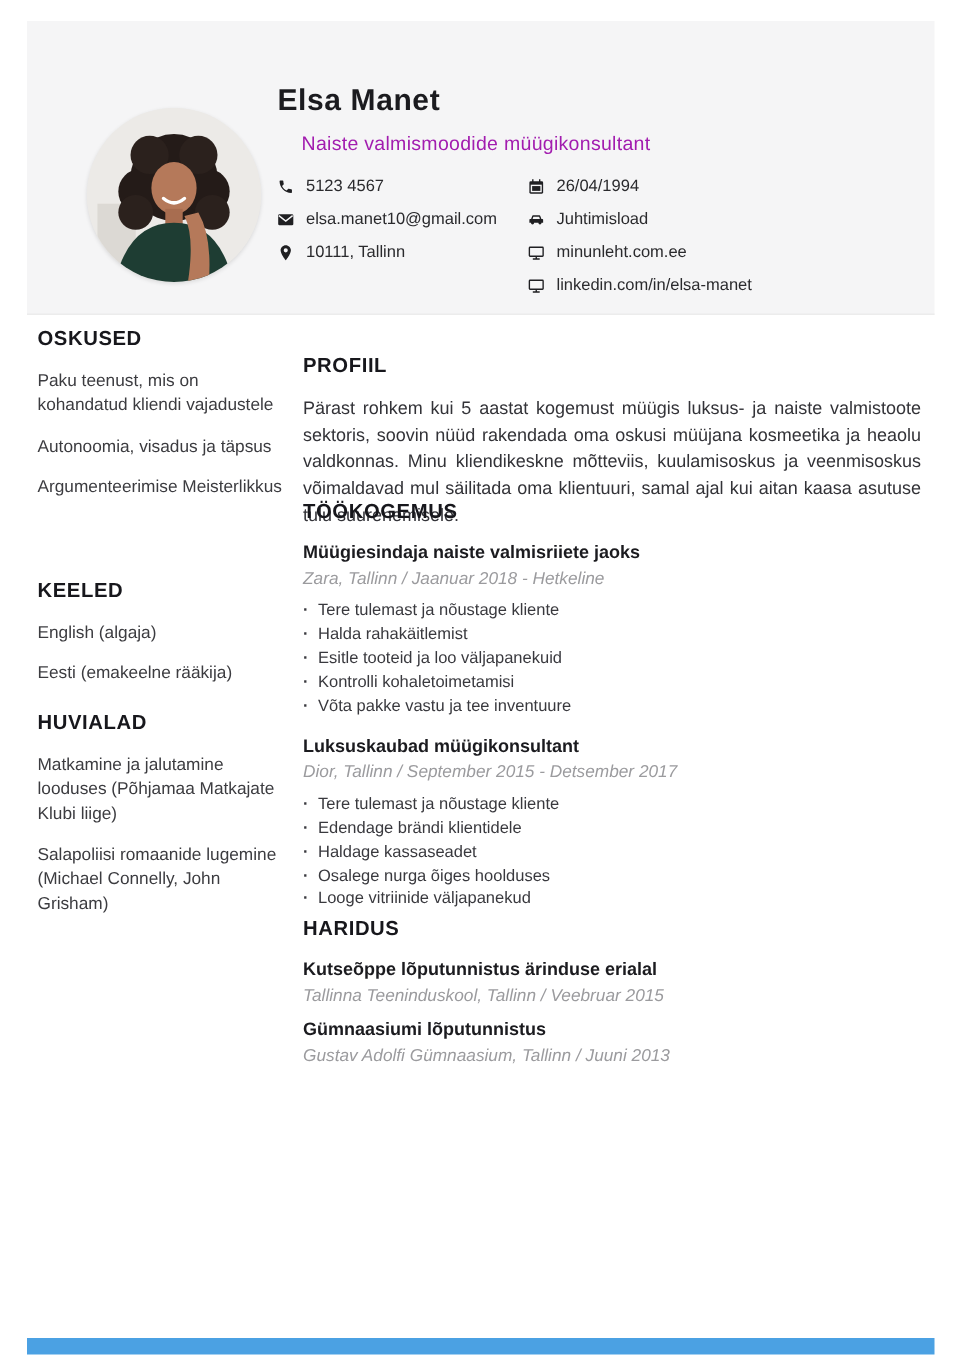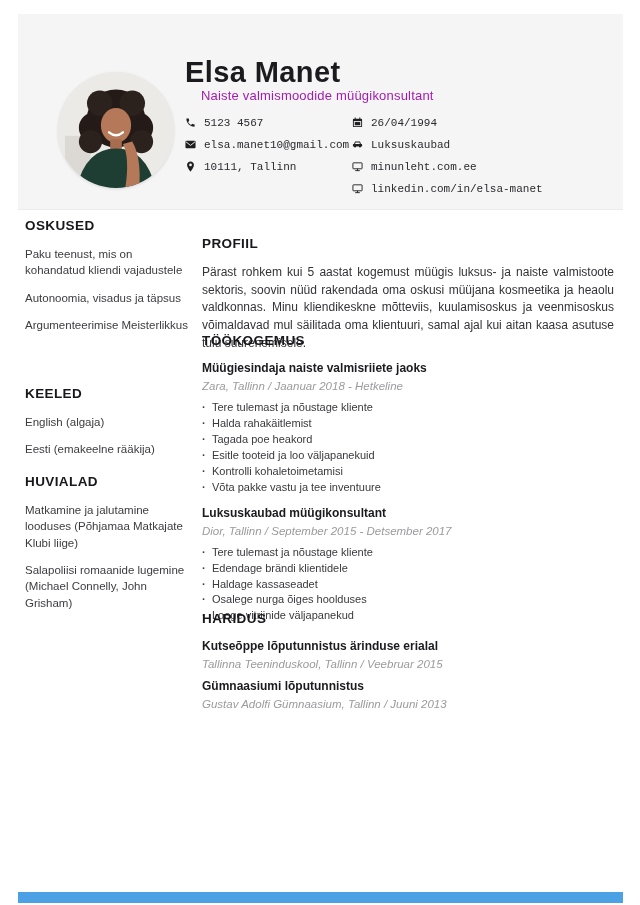--- a/index.html
+++ b/index.html
@@ -13,30 +13,30 @@
     background:#f5f5f6; border-bottom:1px solid #ececec;
   }
   .avatar {
     position:absolute; left:40px; top:58px; width:116px; height:116px;
     border-radius:50%; overflow:hidden; background:#eceae7;
     box-shadow:0 1px 3px rgba(0,0,0,.12);
   }
   .avatar svg { display:block; width:100%; height:100%; }
   .name {
     position:absolute; left:167px; top:42px;
-    font-size:29px; font-weight:800; letter-spacing:.4px; color:#1b1b1f;
+    font-size:20px; font-weight:800; letter-spacing:.4px; color:#1b1b1f;
   }
   .title {
     position:absolute; left:167px; top:74px;
     font-size:13px; color:#a21caf; letter-spacing:.2px;margin-left:16px;
   }
   .contact-col { position:absolute; top:103px; }
   .contact-col.c1 { left:167px; width:165px; }
   .contact-col.c2 { left:334px; width:180px; }
-  .contact-row { display:flex; height:14px; margin-bottom:8px;font-family:Liberation Mono, monospace; }
+  .contact-row { display:flex; align-items:center; height:14px; margin-bottom:8px; }
   .contact-row .ic { width:11px; height:11px; margin-right:8px; flex:0 0 auto; color:#1f1f22; }
   .contact-row .ic svg { display:block; width:11px; height:11px; }
   .contact-row .tx { font-size:11px; color:#2a2a2d; white-space:nowrap; }
 
   
   .section-h {
     font-size:13.5px; font-weight:800; letter-spacing:.4px; color:#17171c;
     margin-bottom:13px;
   }
   .sidebar-block { position:absolute; left:25px; width:166px; }
@@ -131,21 +131,21 @@
             </svg>
         </span>
         <span class="tx">26/04/1994</span>
       </div>
       <div class="contact-row">
         <span class="ic">
           <svg viewBox="0 0 24 24" fill="currentColor">
               <path d="M4.5 11l1.6-4.6c.2-.5.7-.9 1.3-.9h9.2c.6 0 1.1.4 1.3.9L19.5 11h1.5c.6 0 1 .4 1 1v4.5h-2.3a2.3 2.3 0 0 1-4.6 0H8.9a2.3 2.3 0 0 1-4.6 0H2V12c0-.6.4-1 1-1h1.5zm2.2 0h10.6l-1.1-3.5H7.8L6.7 11z"></path>
             </svg>
         </span>
-        <span class="tx">Luksuskaubad</span>
+        <span class="tx">Juhtimisload</span>
       </div>
       <div class="contact-row">
         <span class="ic">
           <svg viewBox="0 0 24 24" fill="none" stroke="currentColor" stroke-width="2">
               <rect x="2" y="4" width="20" height="13" rx="1"></rect>
               <path d="M12 17v4M7 21h10"></path>
             </svg>
         </span>
         <span class="tx">minunleht.com.ee</span>
       </div>
@@ -187,21 +187,20 @@
 
   <div class="main-block mb-exp">
     <div class="section-h">TÖÖKOGEMUS</div>
 
     <div class="entry">
       <div class="entry-title">Müügiesindaja naiste valmisriiete jaoks</div>
       <div class="entry-meta">Zara, Tallinn / Jaanuar 2018 - Hetkeline</div>
       <div class="bullets">
         <div class="bullet">Tere tulemast ja nõustage kliente</div>
         <div class="bullet">Halda rahakäitlemist</div>
-        <div class="bullet">Tagada poe heakord</div>
         <div class="bullet">Esitle tooteid ja loo väljapanekuid</div>
         <div class="bullet">Kontrolli kohaletoimetamisi</div>
         <div class="bullet">Võta pakke vastu ja tee inventuure</div>
       </div>
     </div>
 
     <div class="entry">
       <div class="entry-title">Luksuskaubad müügikonsultant</div>
       <div class="entry-meta">Dior, Tallinn / September 2015 - Detsember 2017</div>
       <div class="bullets">

